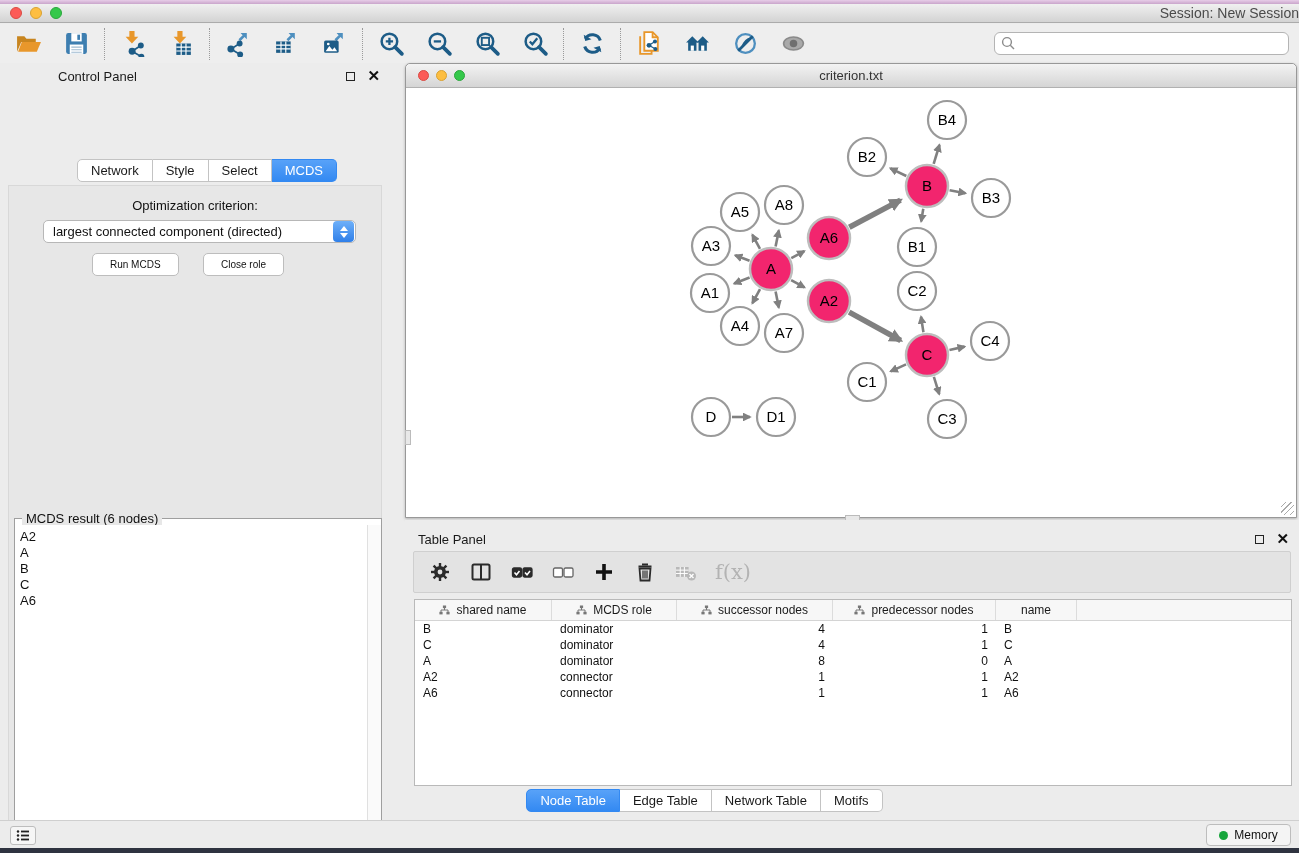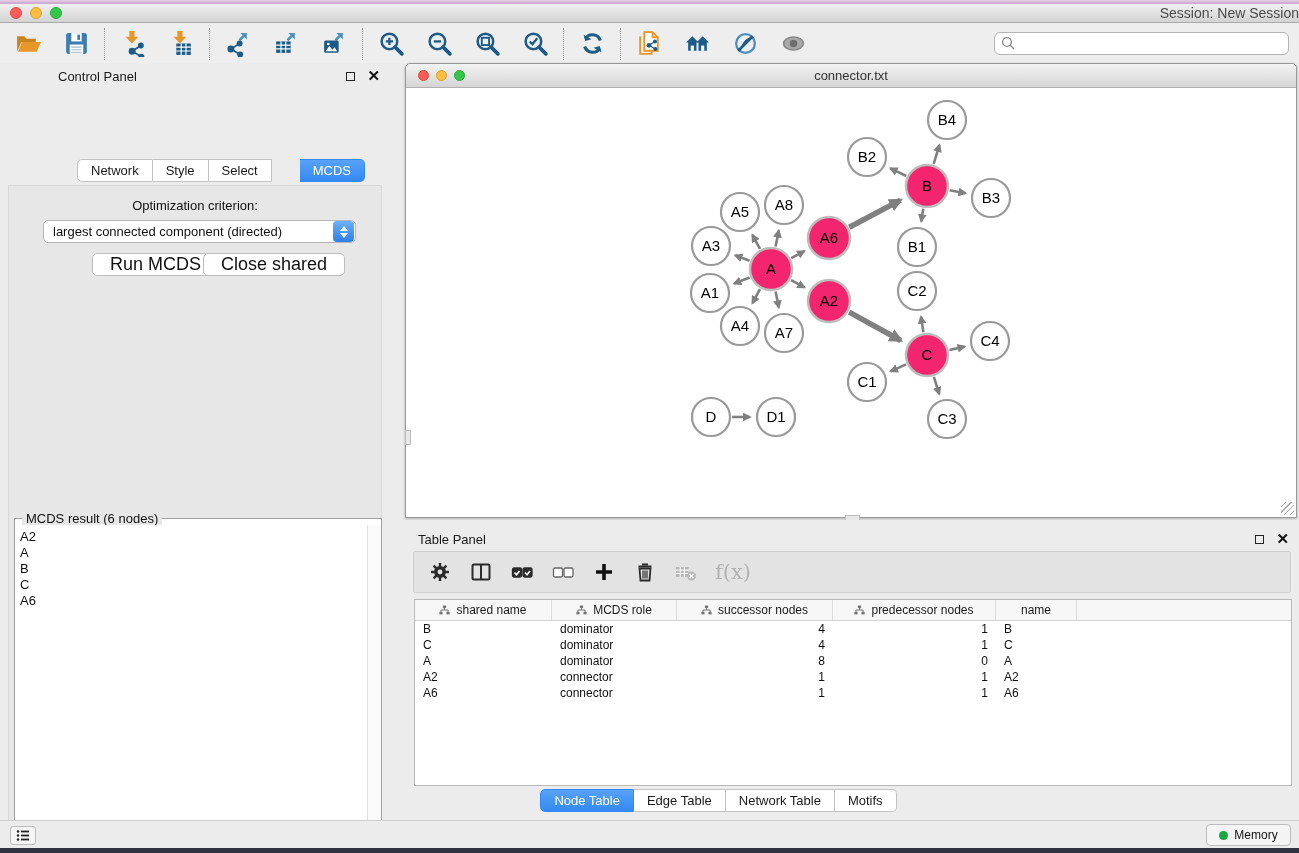--- a/index.html
+++ b/index.html
@@ -31,31 +31,31 @@
   .panel-head { height:26px; display:flex; align-items:center; padding:0 10px; }
   .panel-title { font-size:13px; color:#1a1a1a; }
   .panel-head .spacer { flex:1; }
   .float-box { width:9px; height:9px; border:1.5px solid #222; margin-right:12px; }
   .close-x { font-size:15px; font-weight:bold; color:#111; line-height:10px; }
 
   .seg { display:flex; }
   .seg .seg-btn { background:#fff; border:1px solid #c3c3c3; border-left:none; font-size:13px; color:#1a1a1a; padding:3px 13px; line-height:15px; }
   .seg .seg-btn:first-child { border-left:1px solid #c3c3c3; border-radius:5px 0 0 5px; }
   .seg .seg-btn:last-child { border-radius:0 5px 5px 0; }
-  .seg .seg-btn.active { background:linear-gradient(#58a2f8,#3389f2); border-color:#3389f2; color:#fff;margin-left:28px; }
+  .seg .seg-btn.active { background:linear-gradient(#58a2f8,#3389f2); border-color:#3389f2; color:#fff; }
 
   #cp-tabs { left:77px; top:96px; }
   #cp-content { left:8px; top:122px; width:374px; height:684px; background:#e7e7e7; border:1px solid #d8d8d8; }
   #opt-label { left:0; top:135px; width:390px; text-align:center; font-size:13px; color:#111; }
   #mcds-dropdown { left:43px; top:157px; width:313px; height:23px; background:#fff; border:1px solid #b7b7b7; border-radius:5px; display:flex; align-items:center; }
   #mcds-dropdown .dd-text { flex:1; font-size:13px; color:#111; padding-left:9px; white-space:nowrap; overflow:hidden; }
   #mcds-dropdown .dd-step { width:21px; height:21px; margin-right:1px; border-radius:4px; background:linear-gradient(#6eb0f9,#2f7fe9); display:flex; flex-direction:column; align-items:center; justify-content:center; gap:2px; }
   .tri-up { width:0; height:0; border-left:4px solid transparent; border-right:4px solid transparent; border-bottom:5px solid #fff; }
   .tri-down { width:0; height:0; border-left:4px solid transparent; border-right:4px solid transparent; border-top:5px solid #fff; }
-  .mac-btn { background:#fff; border:1px solid #bdbdbd; border-radius:5px; font-size:18px; color:#111; height:23px; padding:0 17px; font-family:"Liberation Sans",sans-serif; }
+  .mac-btn { background:#fff; border:1px solid #bdbdbd; border-radius:5px; font-size:10px; color:#111; height:23px; padding:0 17px; font-family:"Liberation Sans",sans-serif; }
   #run-mcds { left:92px; top:190px; }
   #close-panel { left:203px; top:190px; }
 
   #result-box { left:14px; top:455px; width:368px; height:346px; border:1px solid #9f9f9f; background:#fff; }
   #result-title { left:22px; top:448px; background:#e7e7e7; padding:0 4px; font-size:13px; color:#111; }
   #result-list { left:15px; top:462px; width:352px; height:338px; background:#fff; font-size:13px; color:#111; padding:4px 0 0 5px; }
   #result-list .ritem { line-height:16px; }
   #result-scroll { left:367px; top:462px; width:14px; height:338px; background:#fafafa; border-left:1px solid #e0e0e0; }
 
   
@@ -289,39 +289,39 @@
   <div id="cp-content" class="abs"></div>
   <div id="opt-label" class="abs">Optimization criterion:</div>
   <div id="mcds-dropdown" class="abs">
     <span class="dd-text">largest connected component (directed)</span>
     <span class="dd-step">
         <span class="tri-up"></span>
         <span class="tri-down"></span>
       </span>
   </div>
   <button id="run-mcds" class="abs mac-btn">Run MCDS</button>
-  <button id="close-panel" class="abs mac-btn">Close shared</button>
+  <button id="close-panel" class="abs mac-btn">Close role</button>
   <div id="result-box" class="abs"></div>
   <div id="result-title" class="abs">MCDS result (6 nodes)</div>
   <div id="result-list" class="abs">
       <div class="ritem">A2</div>
       <div class="ritem">A</div>
       <div class="ritem">B</div>
       <div class="ritem">C</div>
       <div class="ritem">A6</div>
     </div>
   <div id="result-scroll" class="abs"></div>
 </div>
 
 <div id="net-window" class="abs">
   <div id="net-titlebar">
     <span class="light red"></span>
     <span class="light yellow"></span>
     <span class="light green"></span>
-    <div class="win-title">connector.txt</div>
+    <div class="win-title">criterion.txt</div>
   </div>
   <div id="net-canvas">
     <svg id="graph-svg" width="890" height="429" viewBox="0 0 890 429">
         <defs>
  <marker id="arr" viewBox="0 0 10 10" refX="8" refY="5" markerWidth="3.4" markerHeight="3.4" orient="auto">
             <path d="M0 0 L10 5 L0 10 z" fill="#808080"></path>
           </marker>
  <marker id="arrT" viewBox="0 0 10 10" refX="8" refY="5" markerWidth="2.5" markerHeight="2.5" orient="auto">
             <path d="M0 0 L10 5 L0 10 z" fill="#808080"></path>
           </marker>

